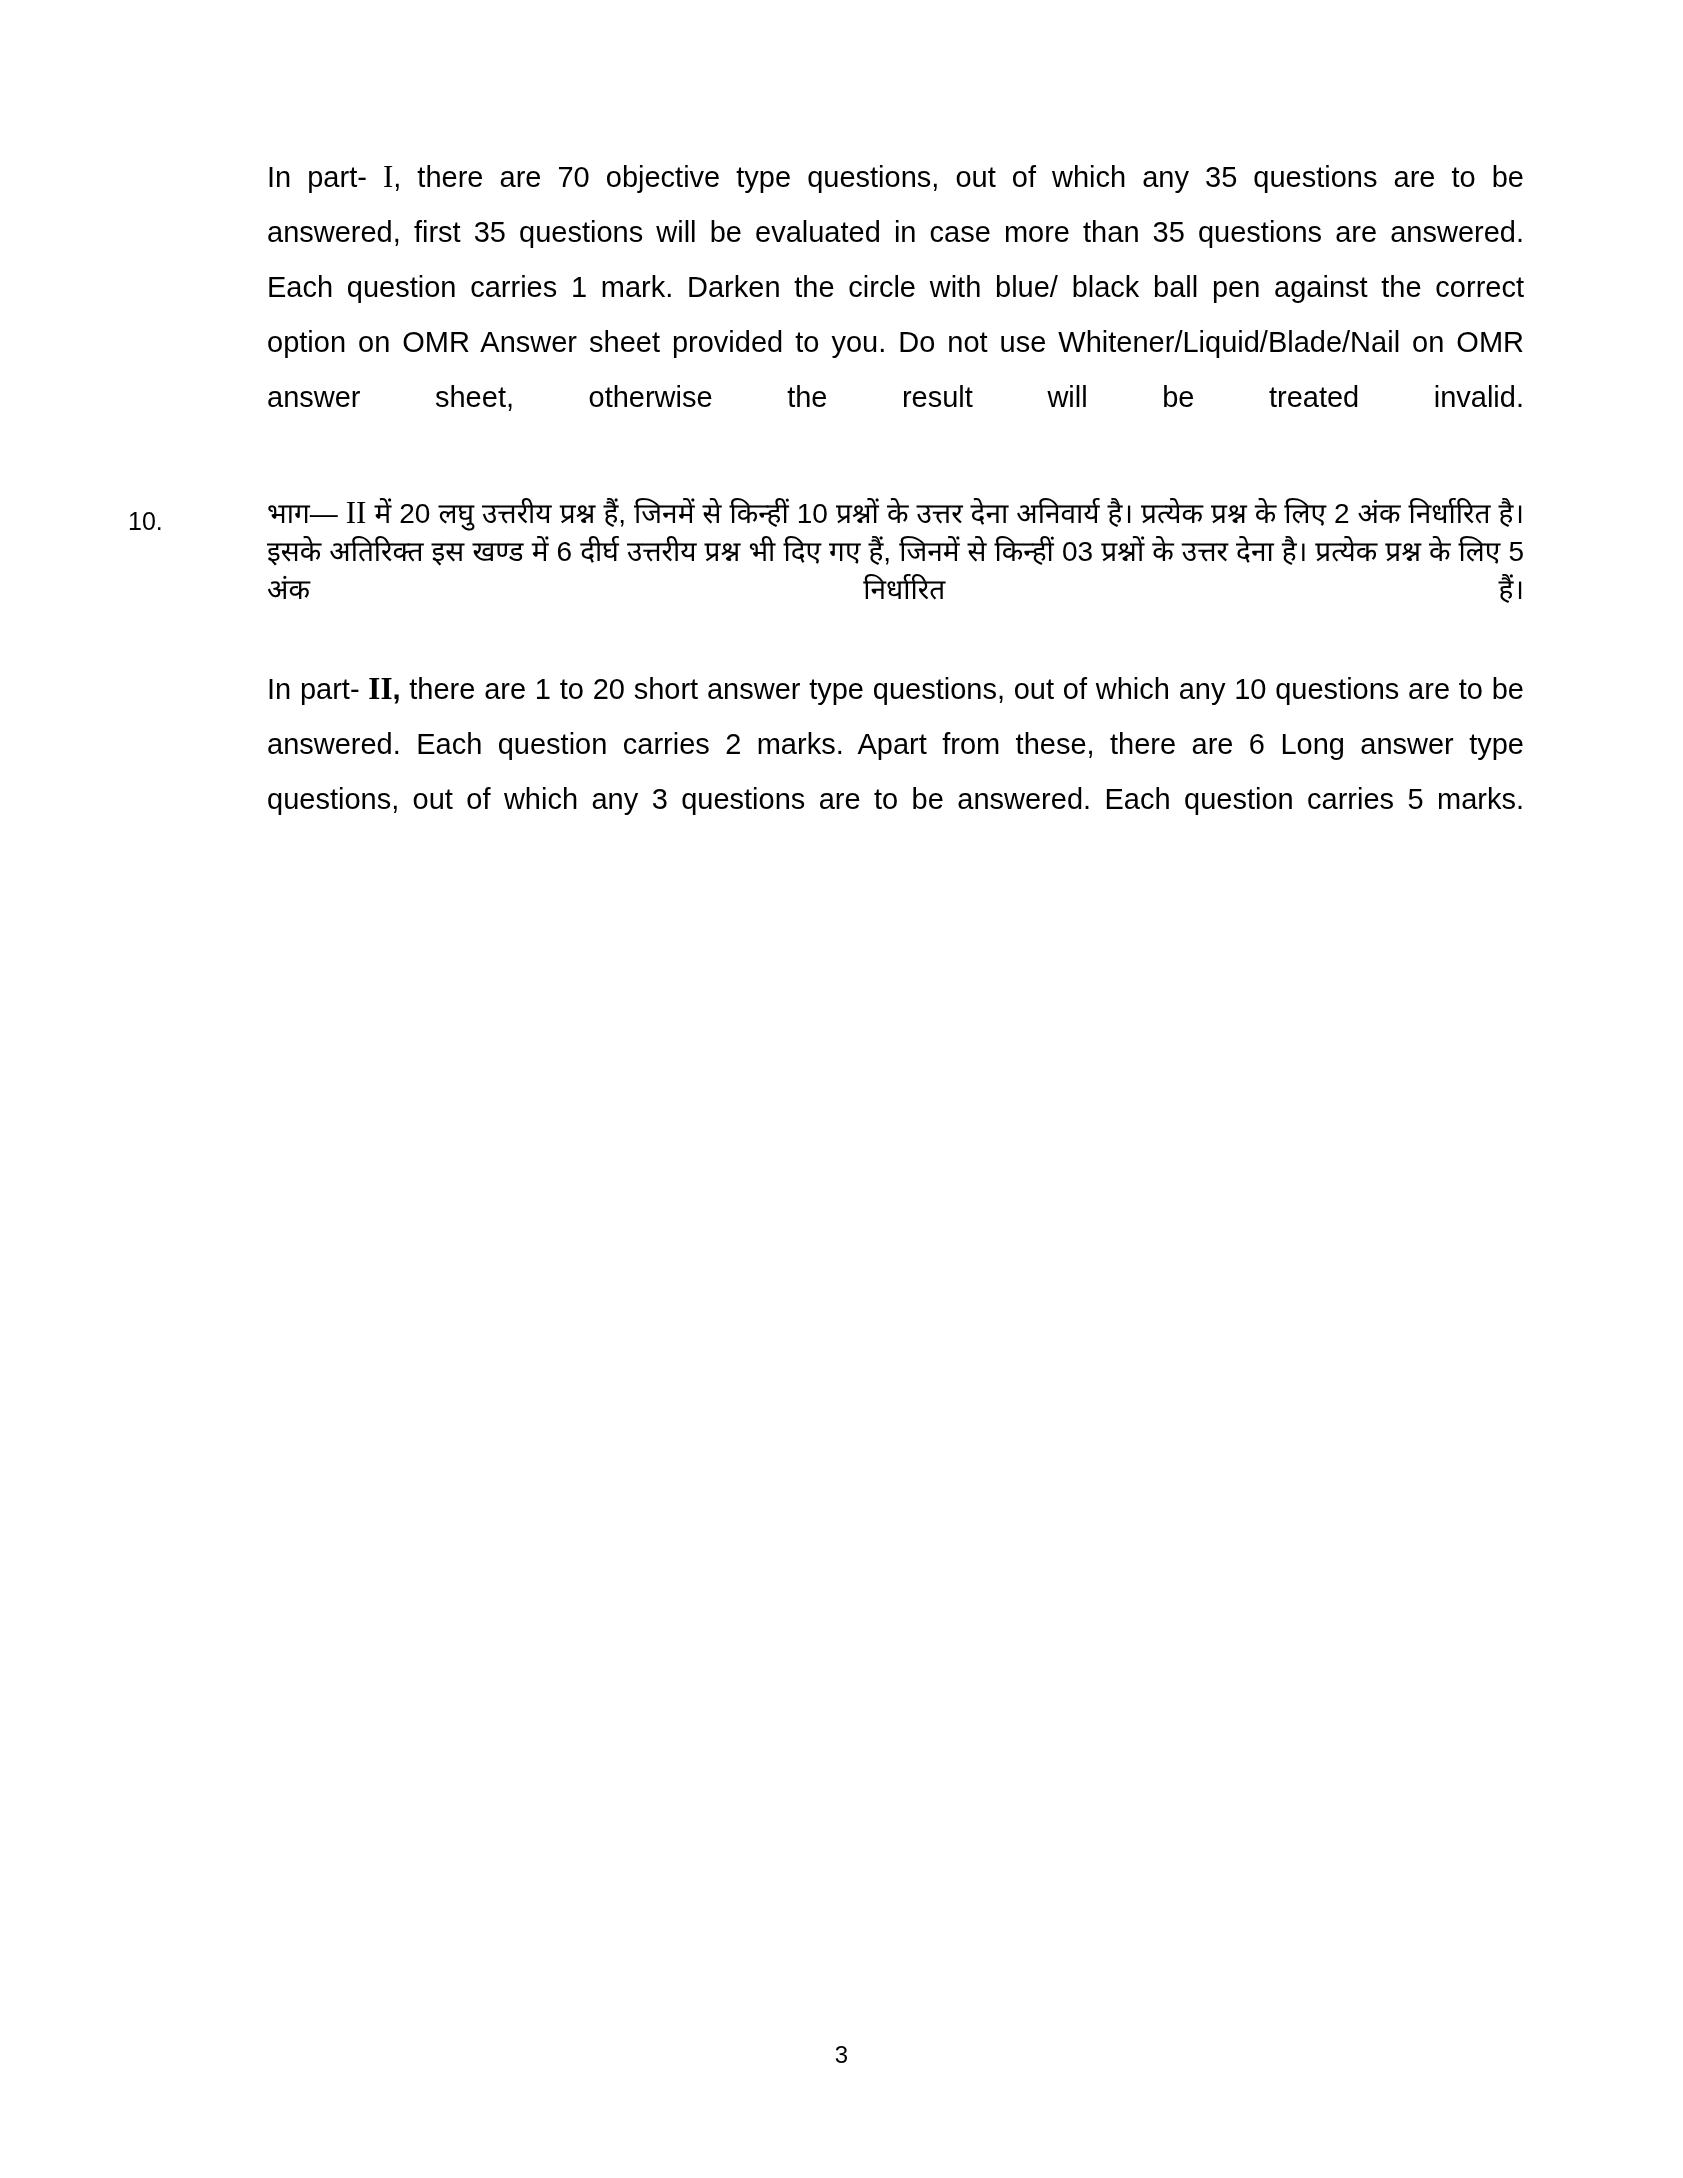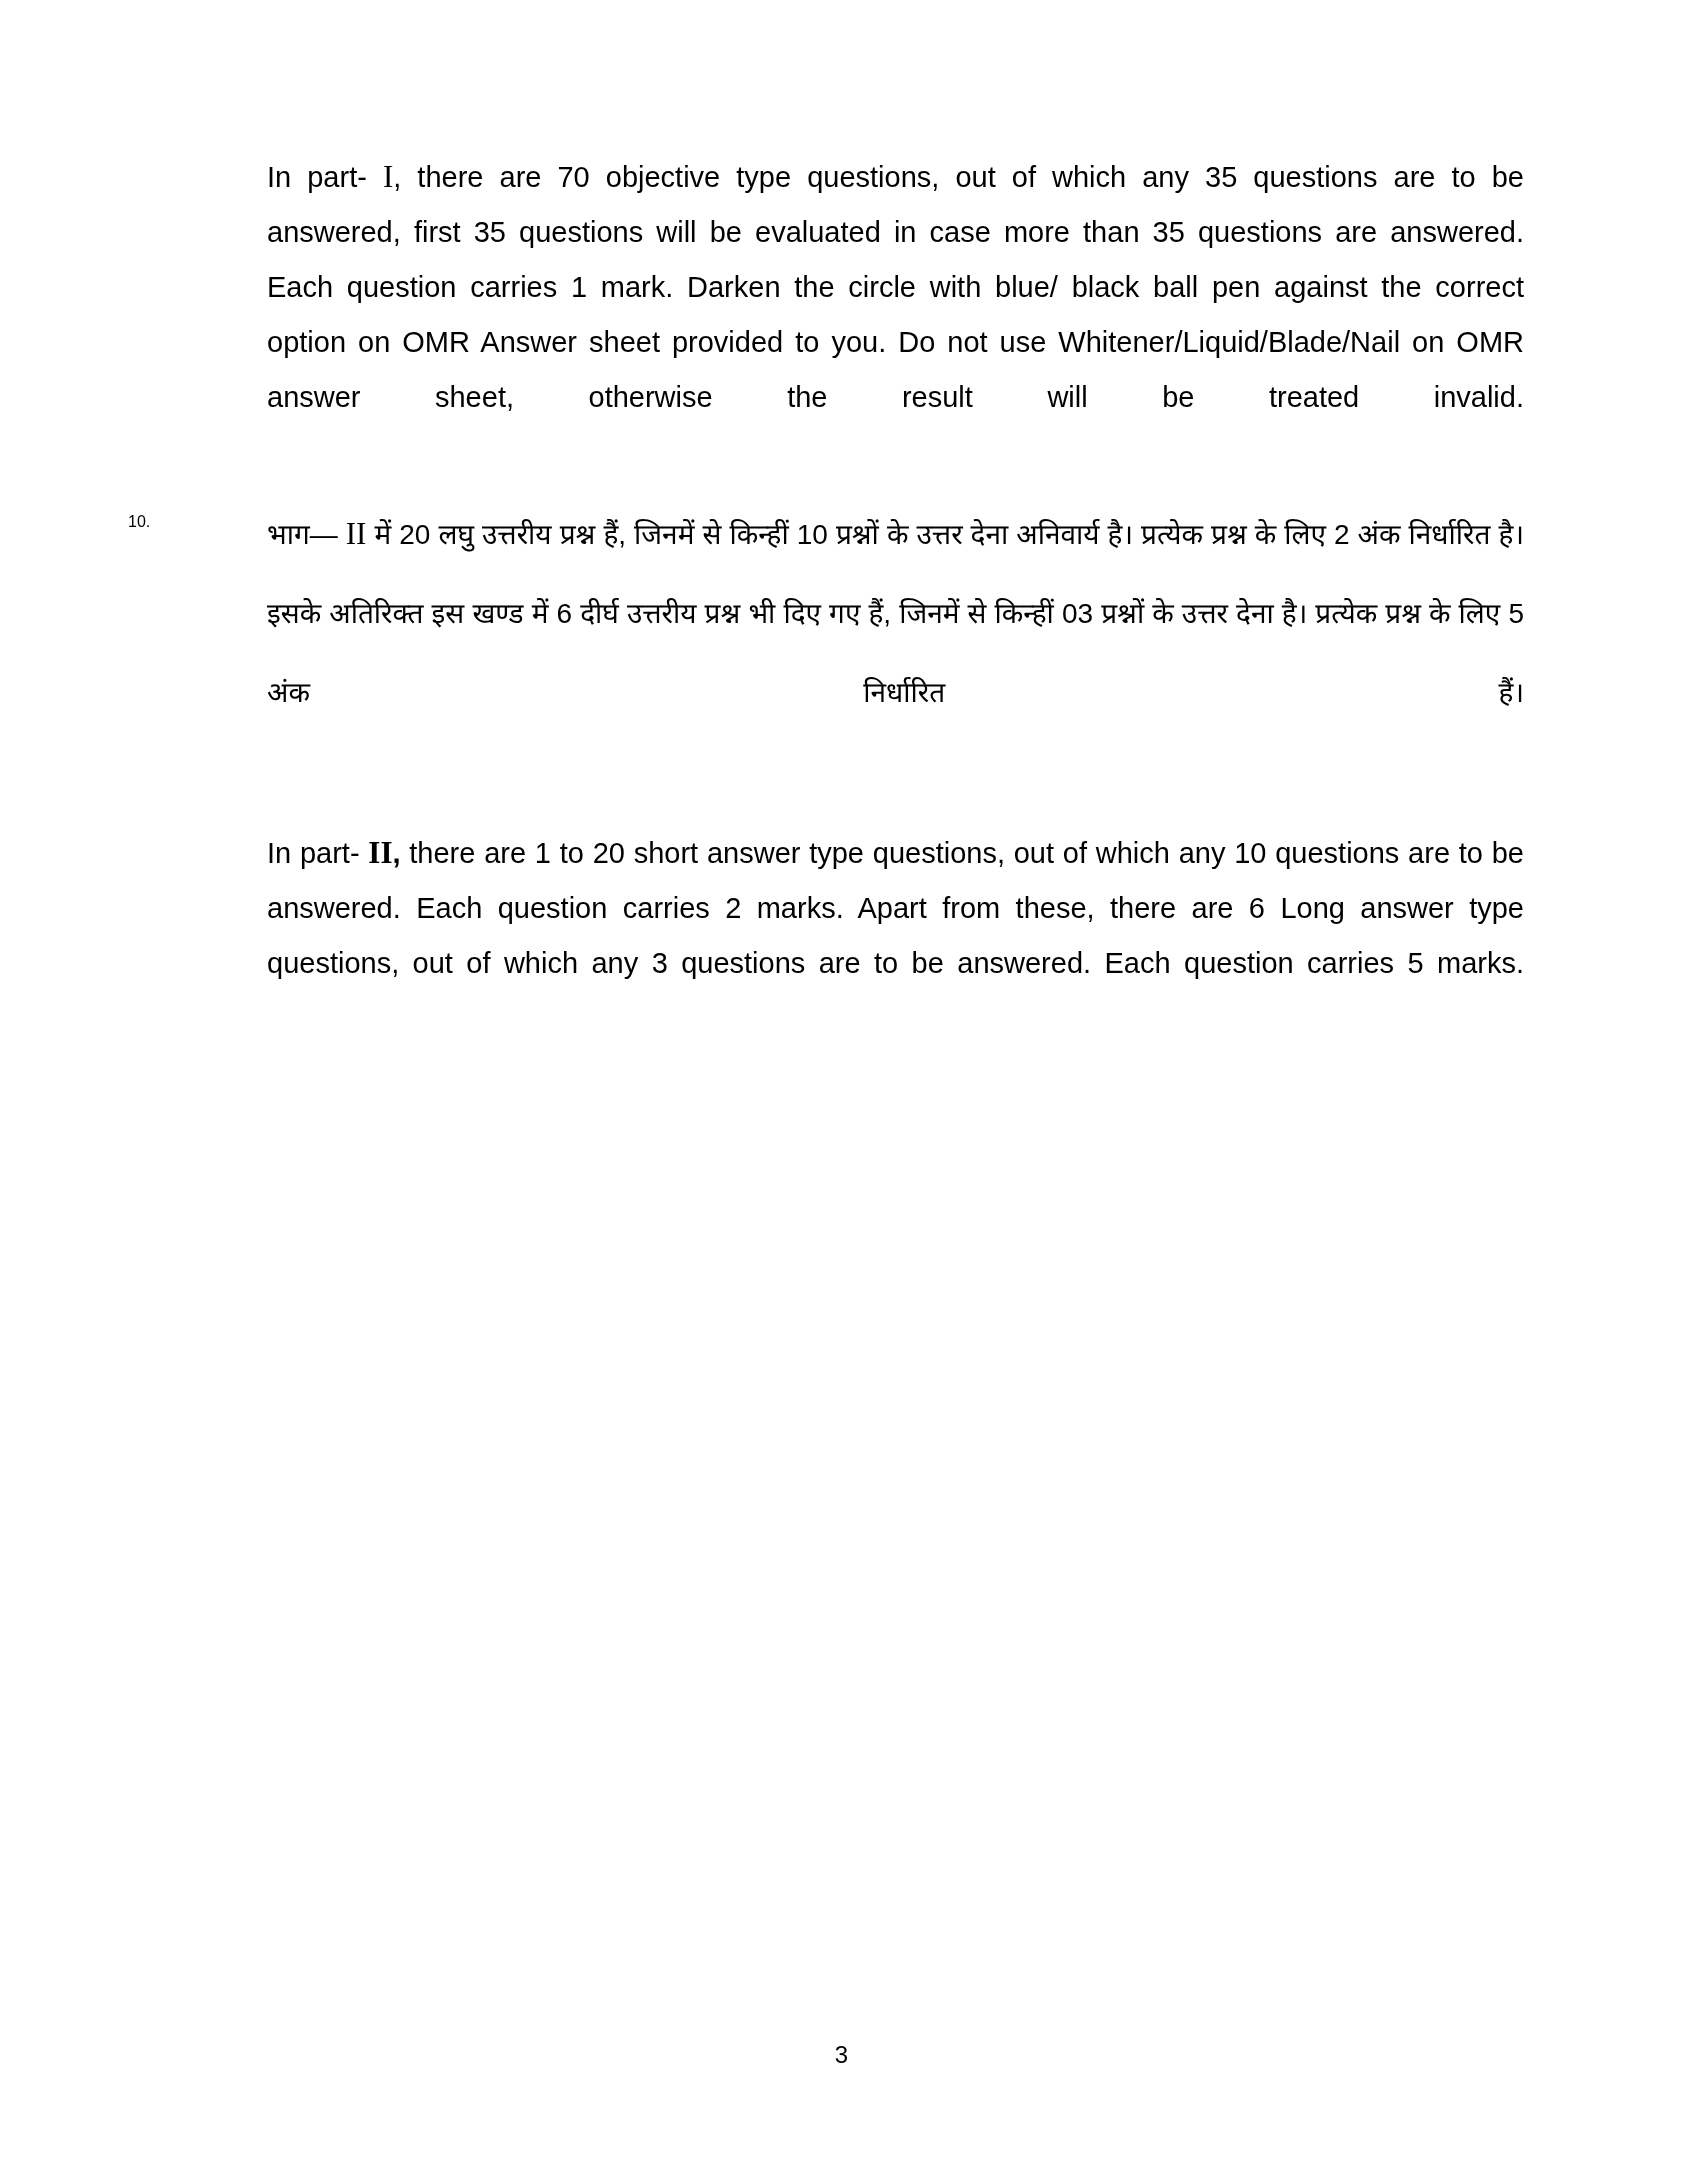--- a/index.html
+++ b/index.html
@@ -31,37 +31,37 @@
   .block {
     position: relative;
     margin-bottom: 0;
   }
   .item-number {
     position: absolute;
     left: -139px;
     top: 0;
     width: 79px;
     text-align: left;
-    font-size: 16px;
+    font-size: 25px;
     line-height: 55px;
     font-family: "Liberation Sans", sans-serif;
     color: #000;
   }
   p.para {
     margin: 0 0 0 0;
     text-align: justify;
     text-justify: inter-word;
     font-size: 29px;
     line-height: 55px;
     font-family: "Liberation Sans", sans-serif;
     color: #000;
   }
   p.para.hindi {
     font-size: 28px;
-    line-height: 79px;
+    line-height: 38px;
   }
   
   p.para::after {
     content: "";
     display: inline-block;
     width: 100%;
   }
   p.nojustify {
     text-align: left;
   }

